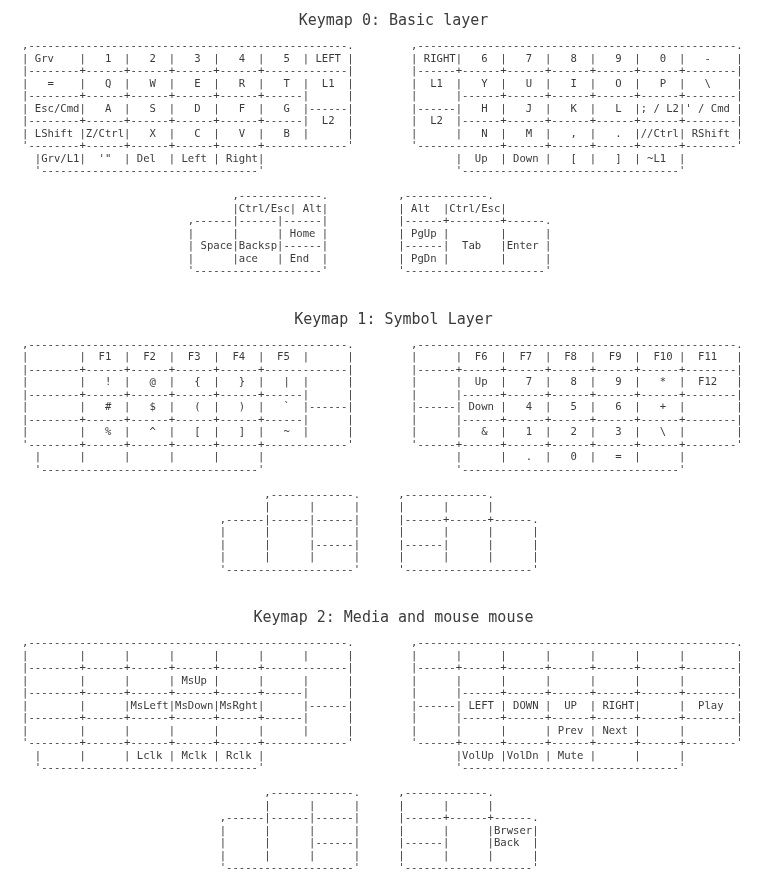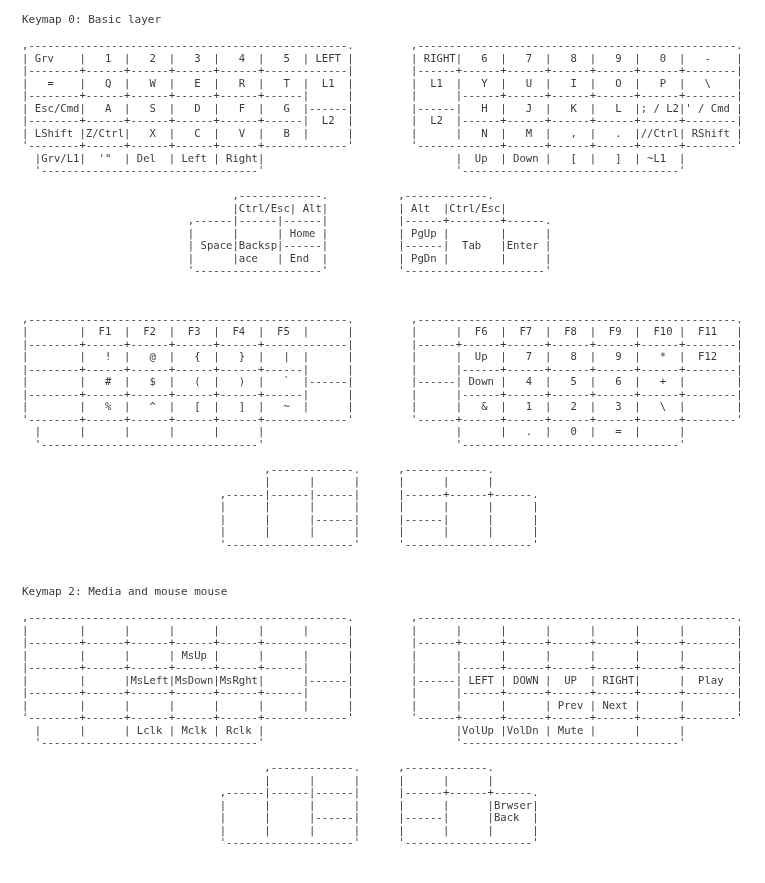--- a/index.html
+++ b/index.html
@@ -15,25 +15,26 @@
     background: #ffffff;
   }
   .keymap-section {
     margin: 0 0 36px 0;
   }
   .keymap-section:last-child {
     margin-bottom: 0;
   }
   .keymap-title {
     font-family: "DejaVu Sans Mono", "Liberation Mono", monospace;
-    font-size: 11px;
+    font-size: 15px;
     line-height: 12.5px;
     color: #3b3b3b;
     white-space: pre;
     margin: 0 0 12.5px 0;
+    text-align: center;
   }
   .keymap-art {
     font-family: "DejaVu Sans Mono", "Liberation Mono", monospace;
     font-size: 10.6px;
     line-height: 12.5px;
     color: #3b3b3b;
     white-space: pre;
     margin: 0;
     padding: 0;
   }
@@ -60,20 +61,21 @@
                                  ,-------------.           ,-------------.
                                  |Ctrl/Esc| Alt|           | Alt  |Ctrl/Esc|
                           ,------|------|------|           |------+--------+------.
                           |      |      | Home |           | PgUp |        |      |
                           | Space|Backsp|------|           |------|  Tab   |Enter |
                           |      |ace   | End  |           | PgDn |        |      |
                           '--------------------'           '----------------------'</pre>
   </section>
 
   <section class="keymap-section">
+    <div class="keymap-title">Keymap 1: Symbol Layer</div>
     <pre class="keymap-art">,--------------------------------------------------.         ,--------------------------------------------------.
 |        |  F1  |  F2  |  F3  |  F4  |  F5  |      |         |      |  F6  |  F7  |  F8  |  F9  |  F10 |  F11   |
 |--------+------+------+------+------+-------------|         |------+------+------+------+------+------+--------|
 |        |   !  |   @  |   {  |   }  |   |  |      |         |      |  Up  |   7  |   8  |   9  |   *  |  F12   |
 |--------+------+------+------+------+------|      |         |      |------+------+------+------+------+--------|
 |        |   #  |   $  |   (  |   )  |   `  |------|         |------| Down |   4  |   5  |   6  |   +  |        |
 |--------+------+------+------+------+------|      |         |      |------+------+------+------+------+--------|
 |        |   %  |   ^  |   [  |   ]  |   ~  |      |         |      |   &amp;  |   1  |   2  |   3  |   \  |        |
 '--------+------+------+------+------+-------------'         '------+------+------+------+------+------+--------'
   |      |      |      |      |      |                              |      |   .  |   0  |   =  |      |

